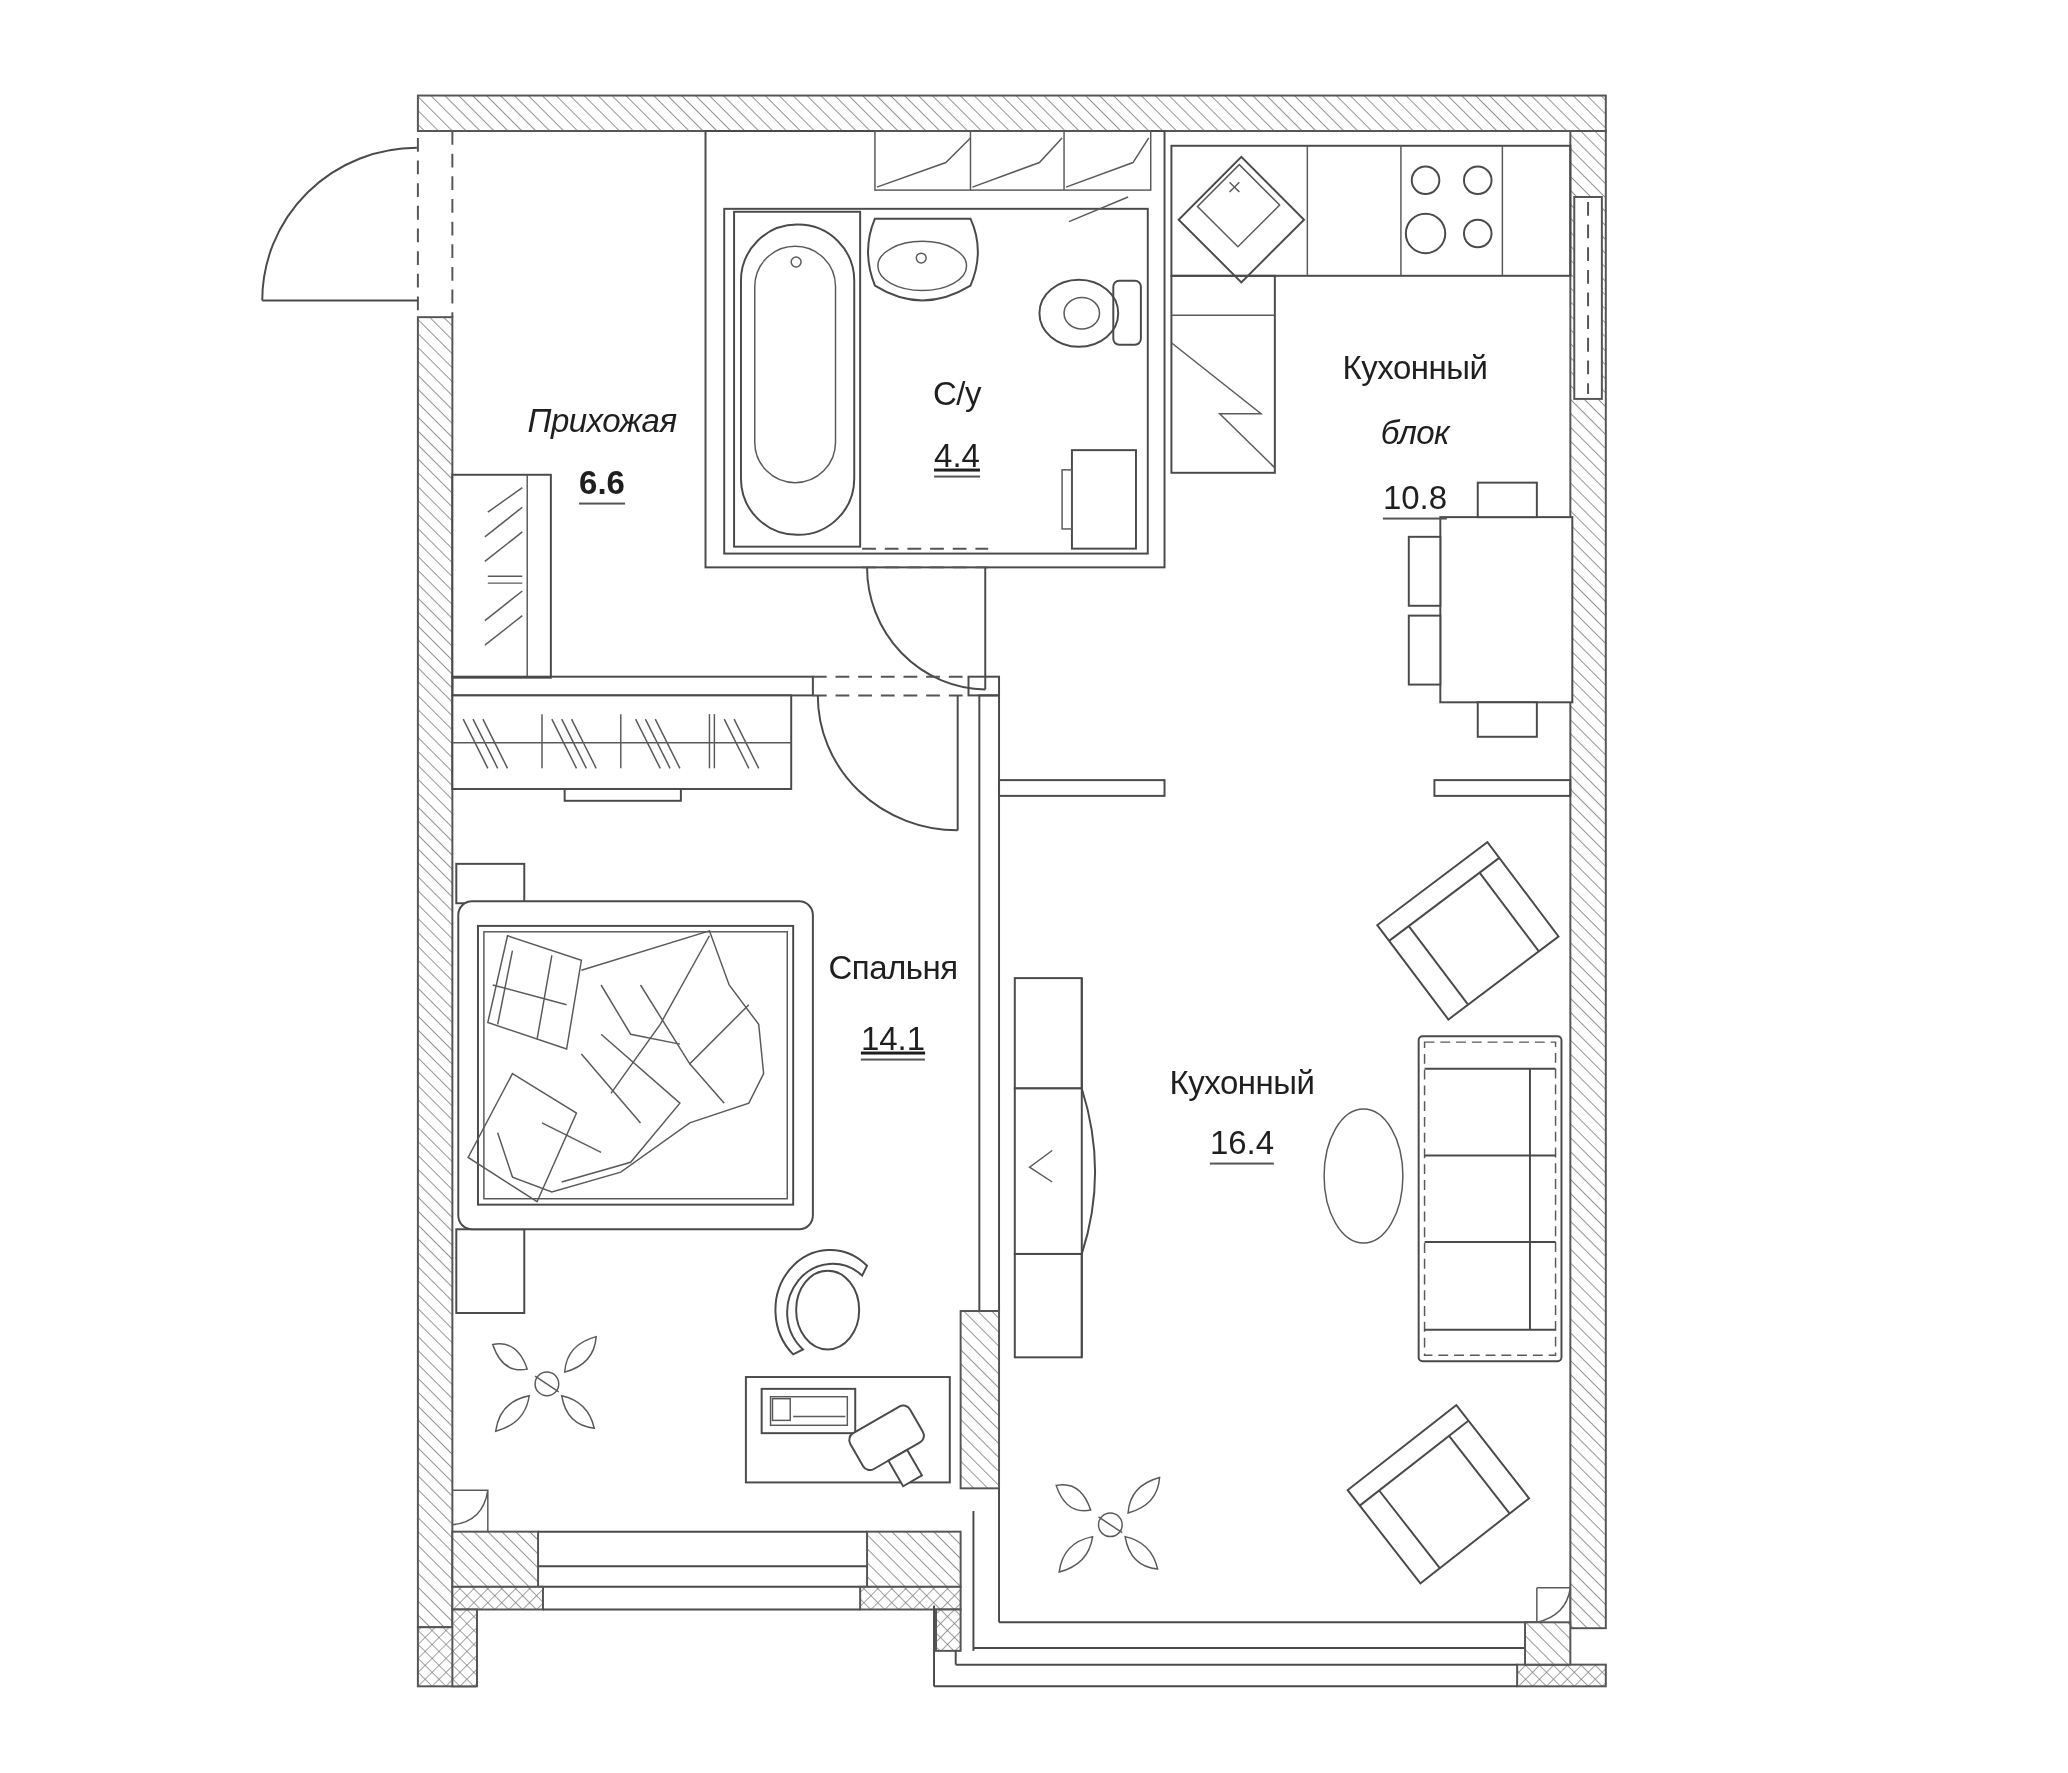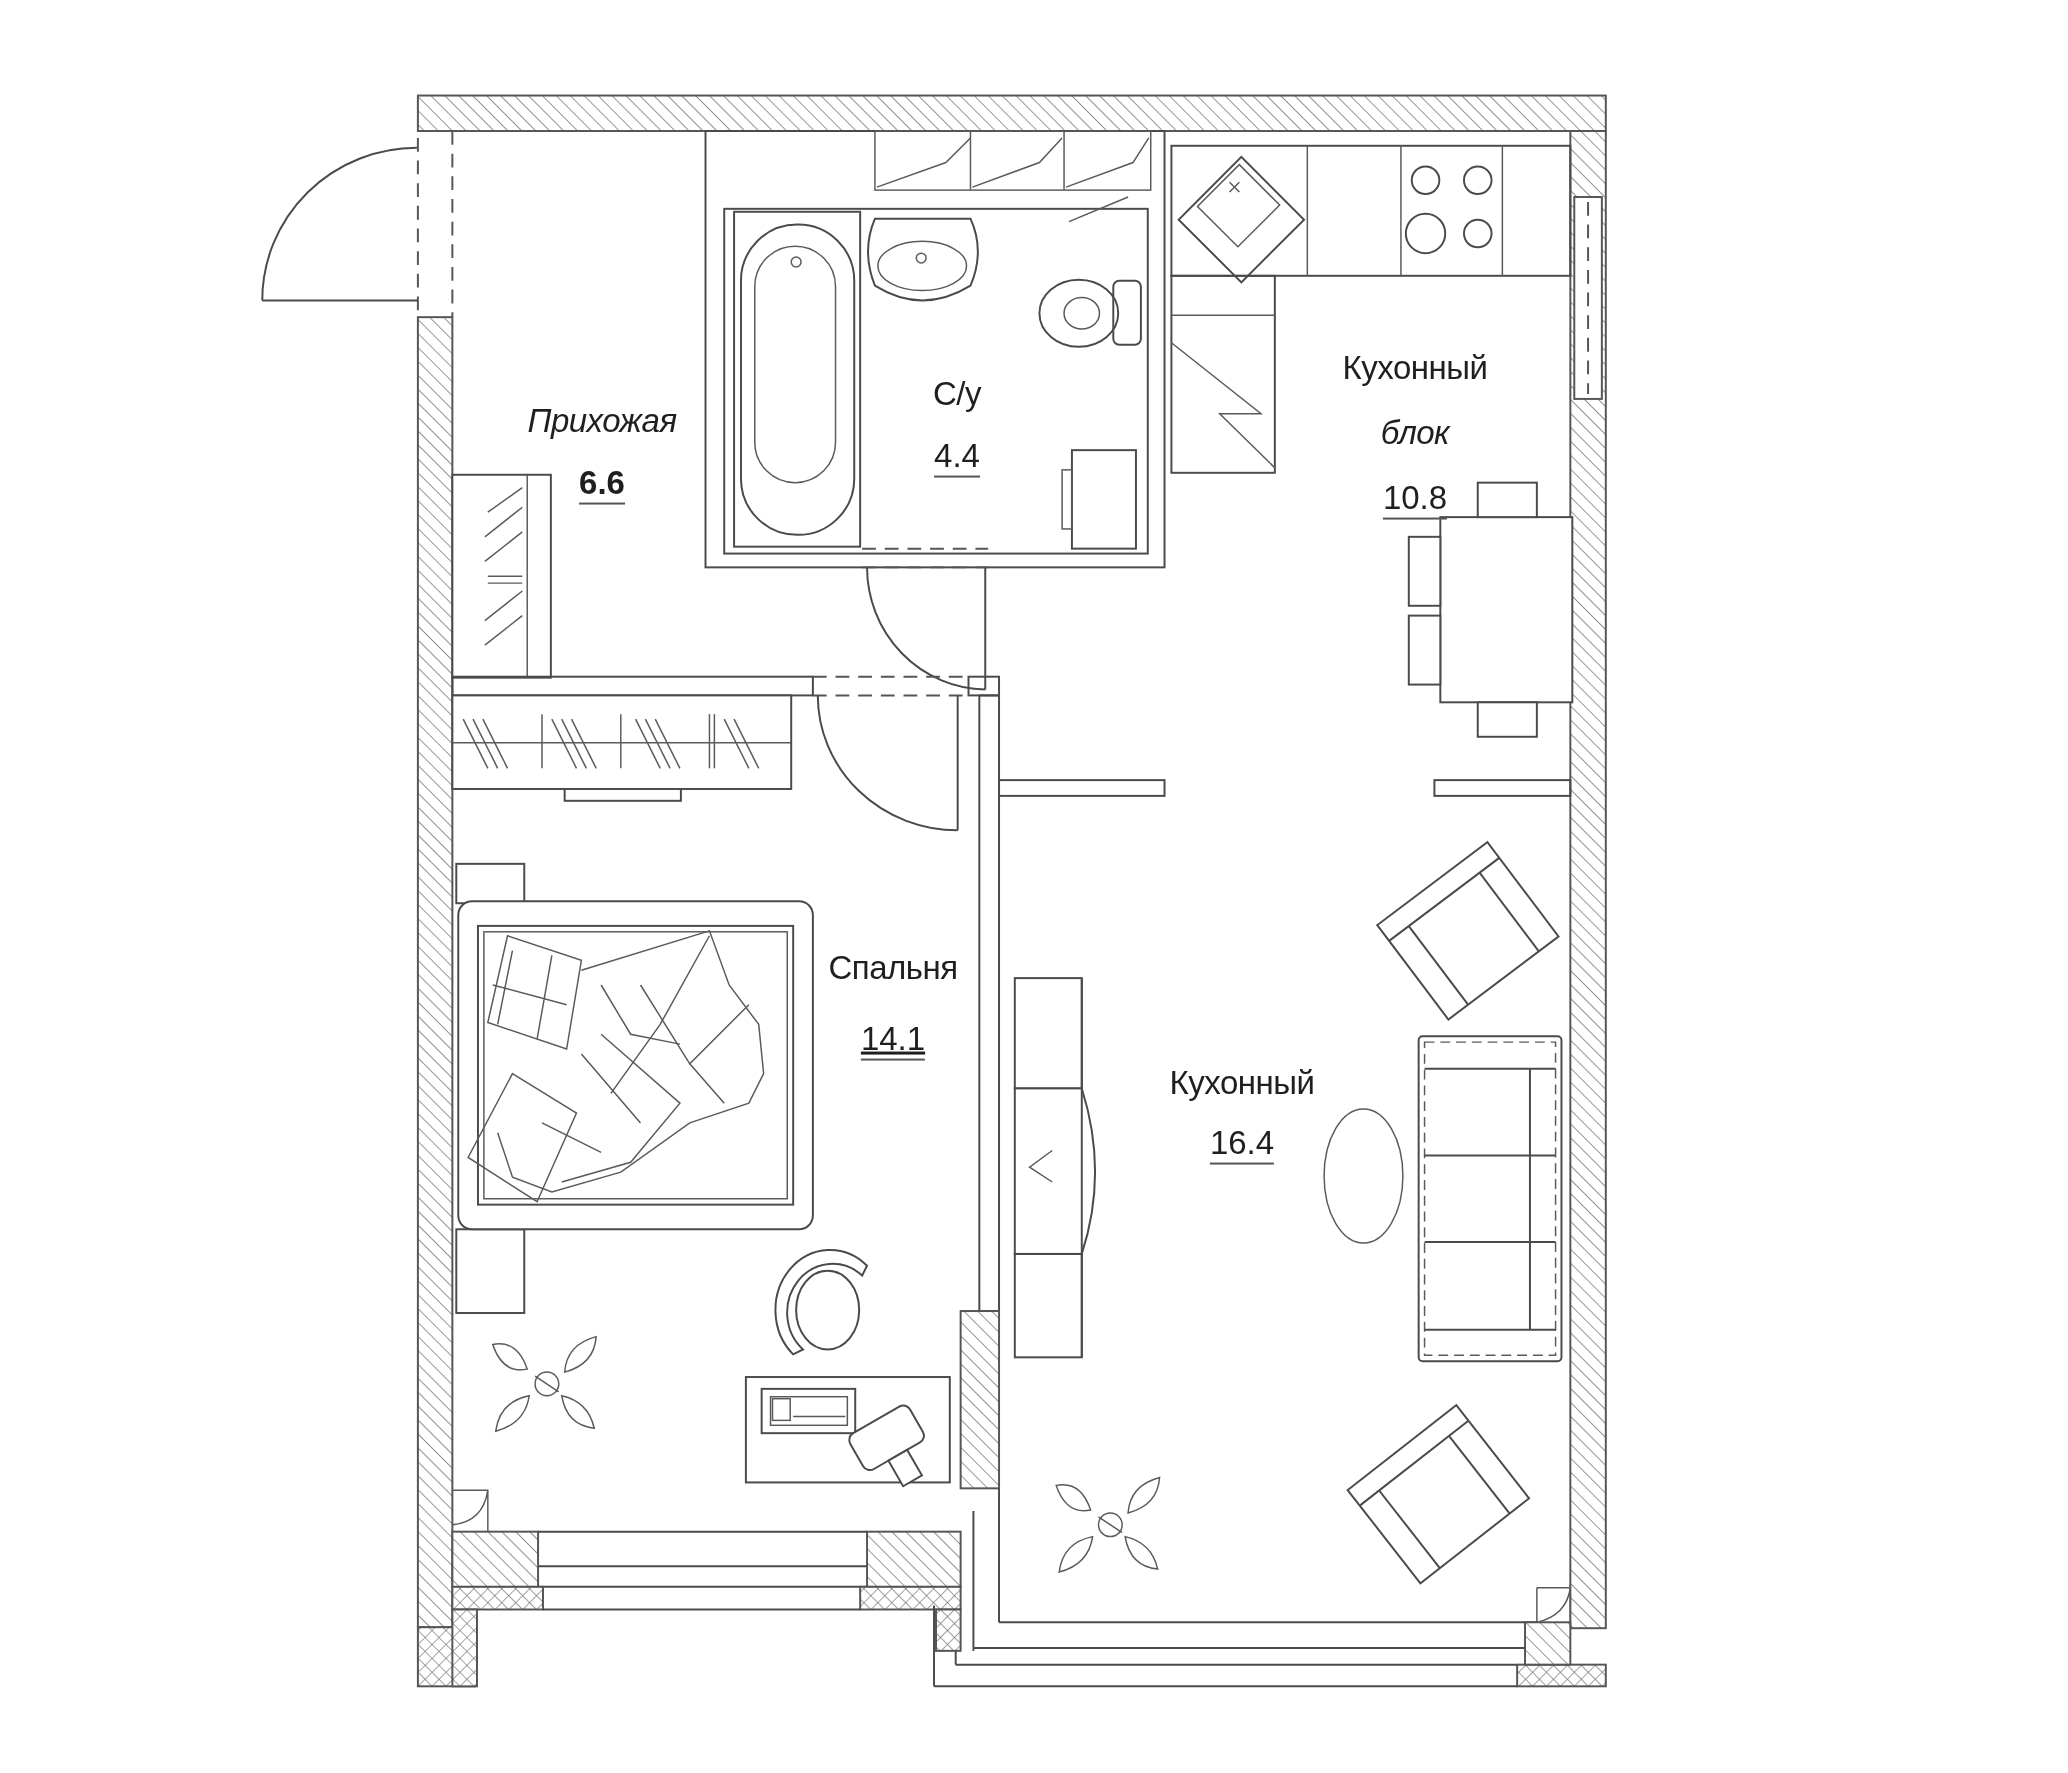--- a/index.html
+++ b/index.html
@@ -306,21 +306,21 @@
     <line class="ln" x1="948" y1="1712" x2="1540" y2="1712"></line>
     <rect class="wall" x="1548" y="1647" width="46" height="43"></rect>
     <path class="ln-thin" d="M 1560 1612 L 1594 1612 L 1594 1647 M 1560 1612 L 1560 1647 M 1560 1647 Q 1590 1640 1594 1612"></path>
   </g>
 </svg>
 
 <div class="room-label" style="left:602px; top:421px;font-style:italic;">Прихожая</div>
 <div class="room-area" style="left:602px; top:485px;font-weight:bold;">6.6</div>
 
 <div class="room-label" style="left:957px; top:394px;">С/у</div>
-<div class="room-area" style="left:957px; top:458px;">4.4</div>
+<div class="room-area" style="left:957px; top:458px;text-decoration:underline;">4.4</div>
 
 <div class="room-label" style="left:1415px; top:368px;">Кухонный</div>
 <div class="room-label" style="left:1415px; top:433px;font-style:italic;">блок</div>
 <div class="room-area" style="left:1415px; top:500px;">10.8</div>
 
 <div class="room-label" style="left:893px; top:968px;">Спальня</div>
 <div class="room-area" style="left:893px; top:1041px;text-decoration:underline;">14.1</div>
 
 <div class="room-label" style="left:1242px; top:1083px;">Кухонный</div>
 <div class="room-area" style="left:1242px; top:1145px;">16.4</div>

